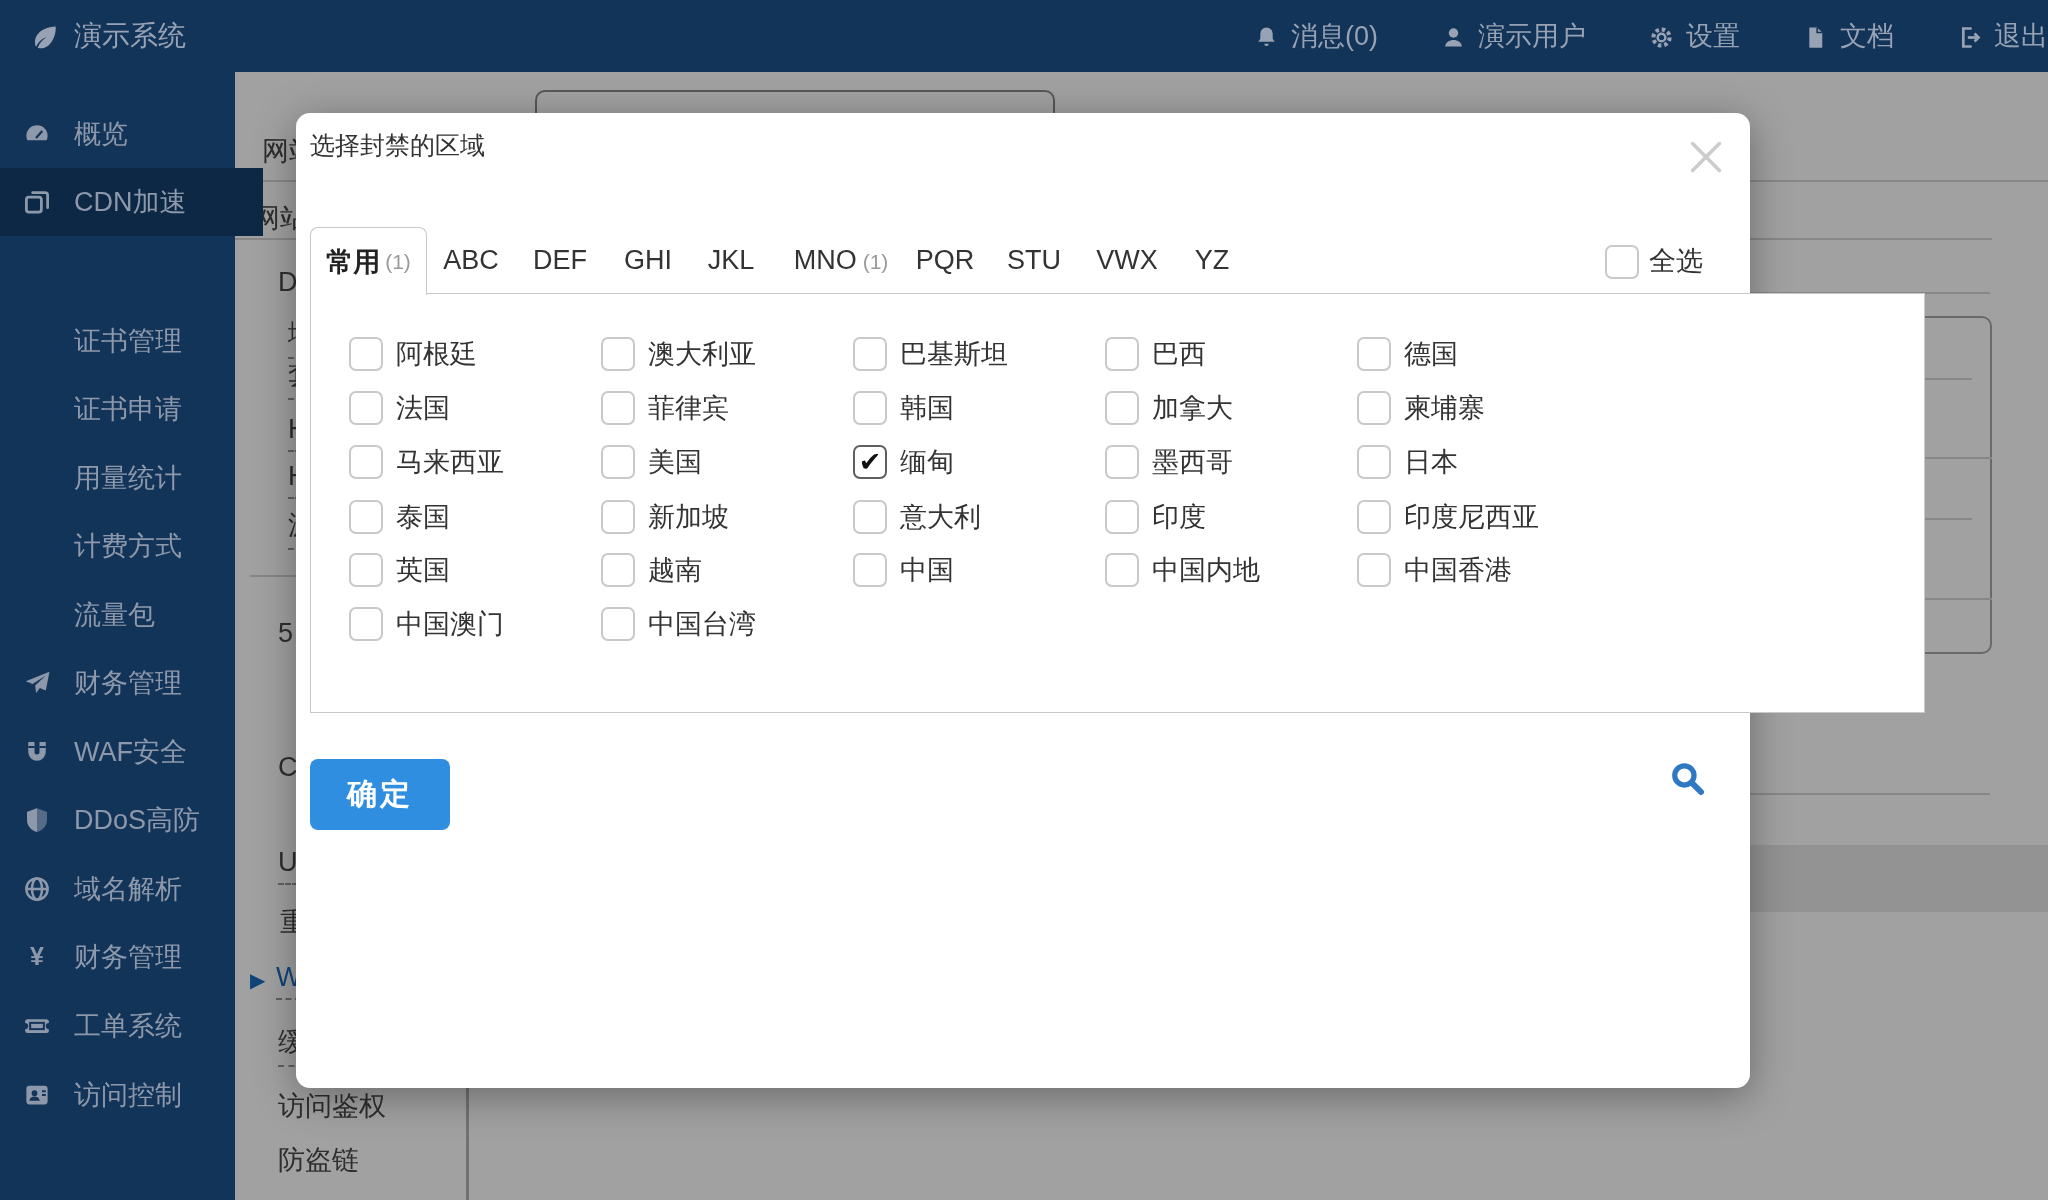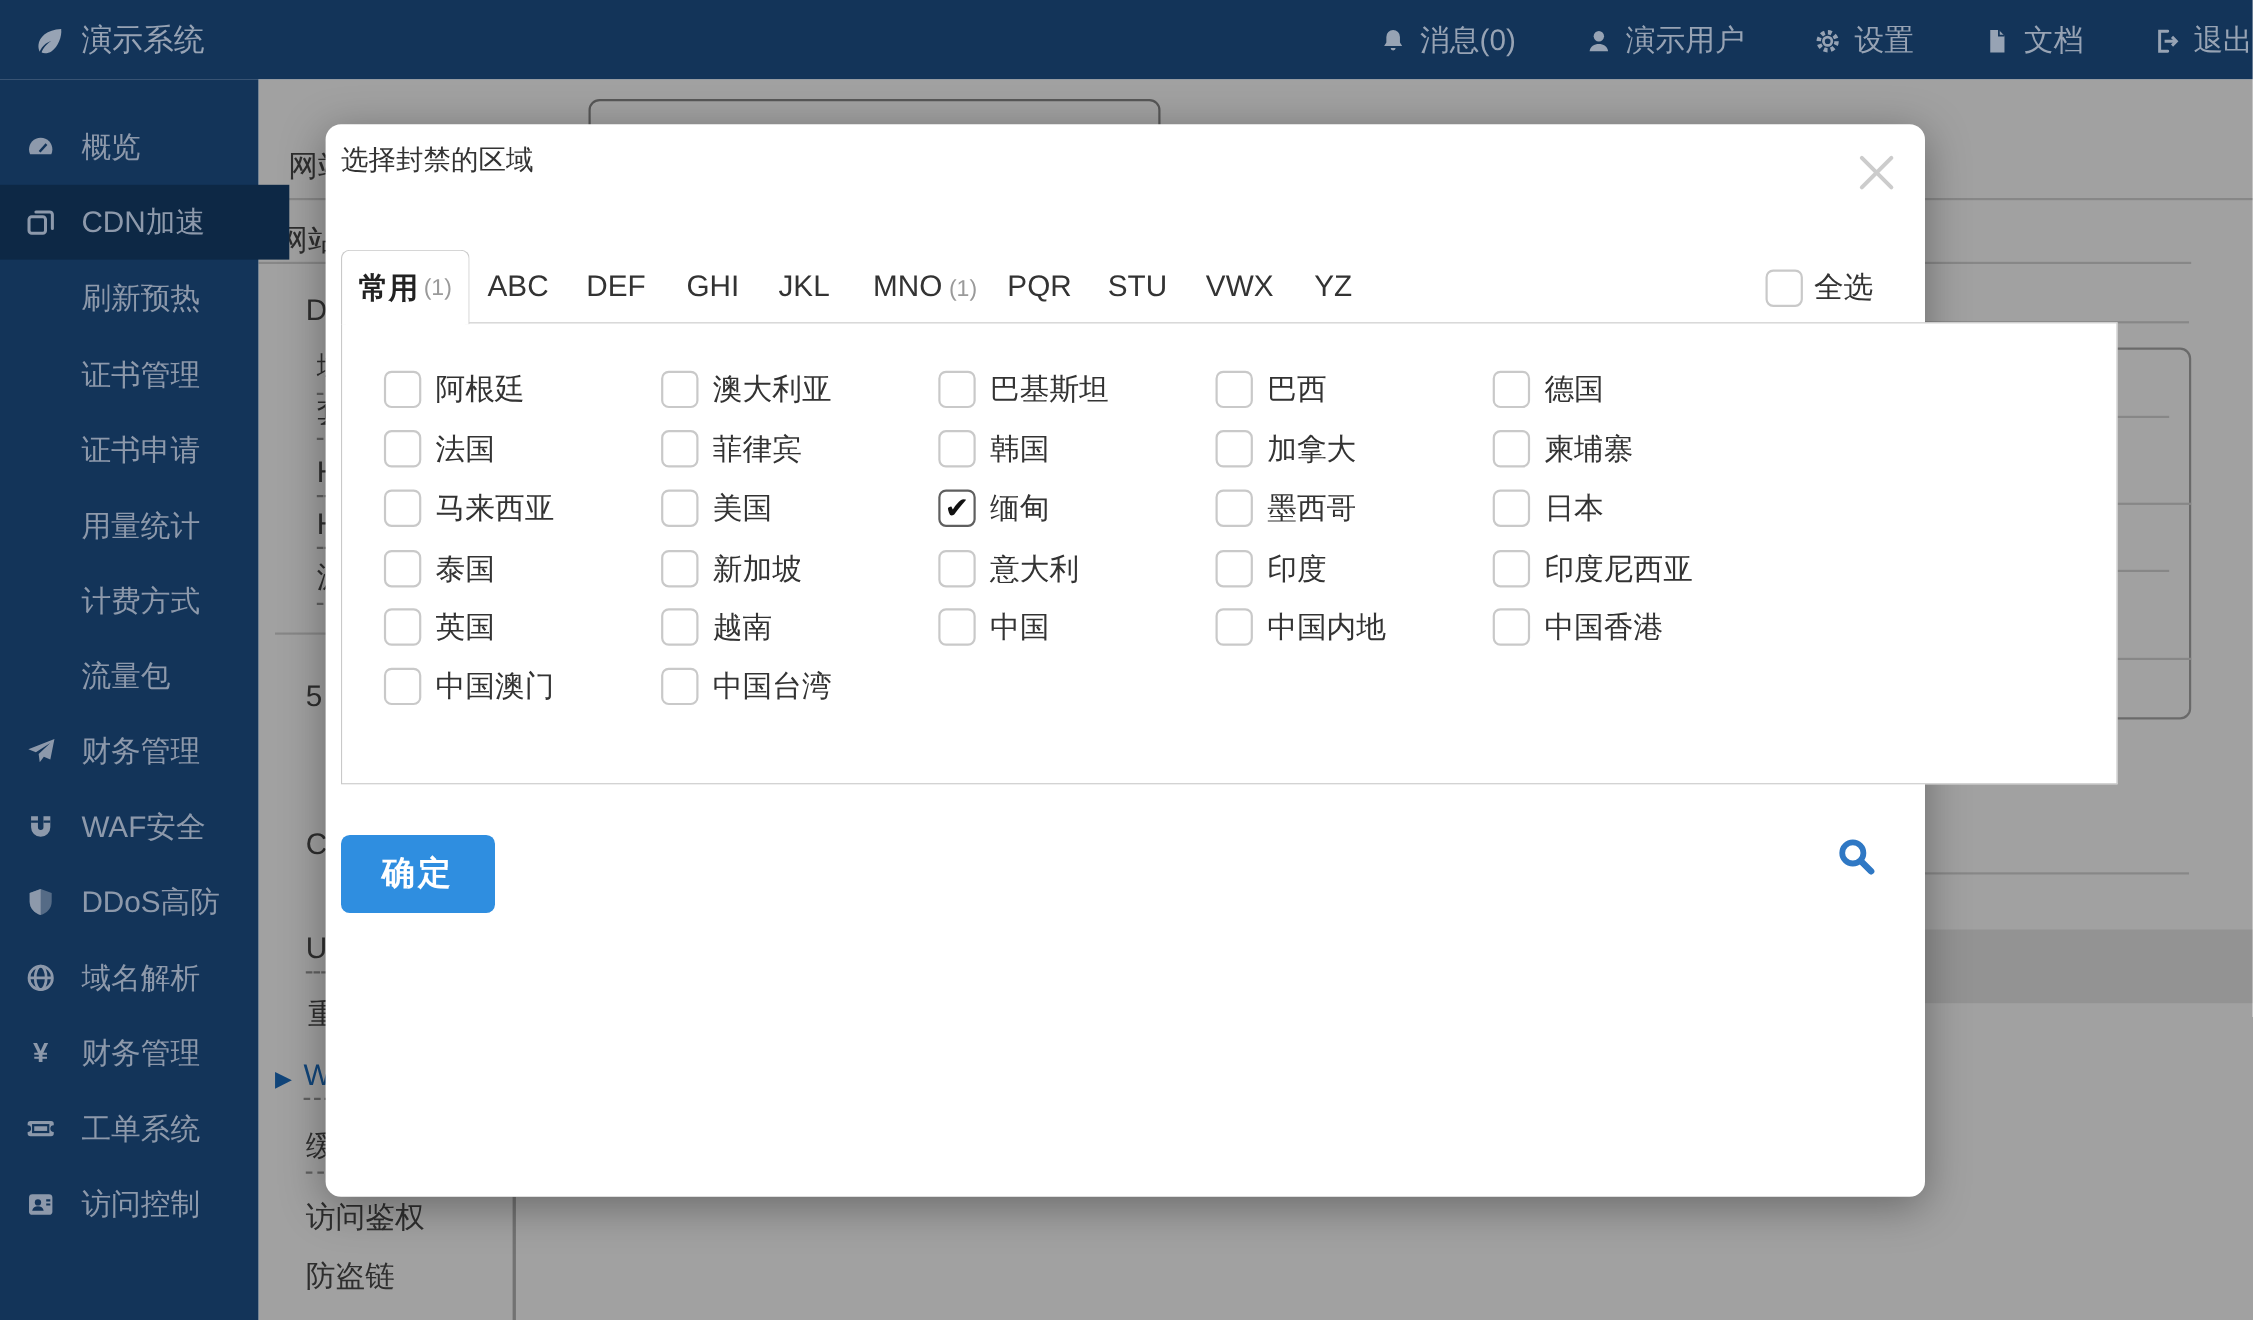--- a/index.html
+++ b/index.html
@@ -135,23 +135,20 @@
   </div>
   <div class="side-item active" style="top:96px">
     <span class="icon-cell">
         <svg class="ic" width="30" height="30" viewBox="0 0 24 24">
           <rect x="3.5" y="8" width="12" height="12" rx="2" fill="none" stroke="currentColor" stroke-width="2.2"></rect>
           <path d="M8.5 4.5h10a2 2 0 0 1 2 2v10" fill="none" stroke="currentColor" stroke-width="2.2" stroke-linecap="round"></path>
         </svg>
       </span>
     <span>CDN加速</span>
   </div>
-  <div class="side-item sub" style="top:165px">
-      <span>刷新预热</span>
-    </div>
   <div class="side-item sub" style="top:235px">
       <span>证书管理</span>
     </div>
   <div class="side-item sub" style="top:303px">
       <span>证书申请</span>
     </div>
   <div class="side-item sub" style="top:372px">
       <span>用量统计</span>
     </div>
   <div class="side-item sub" style="top:440px">

